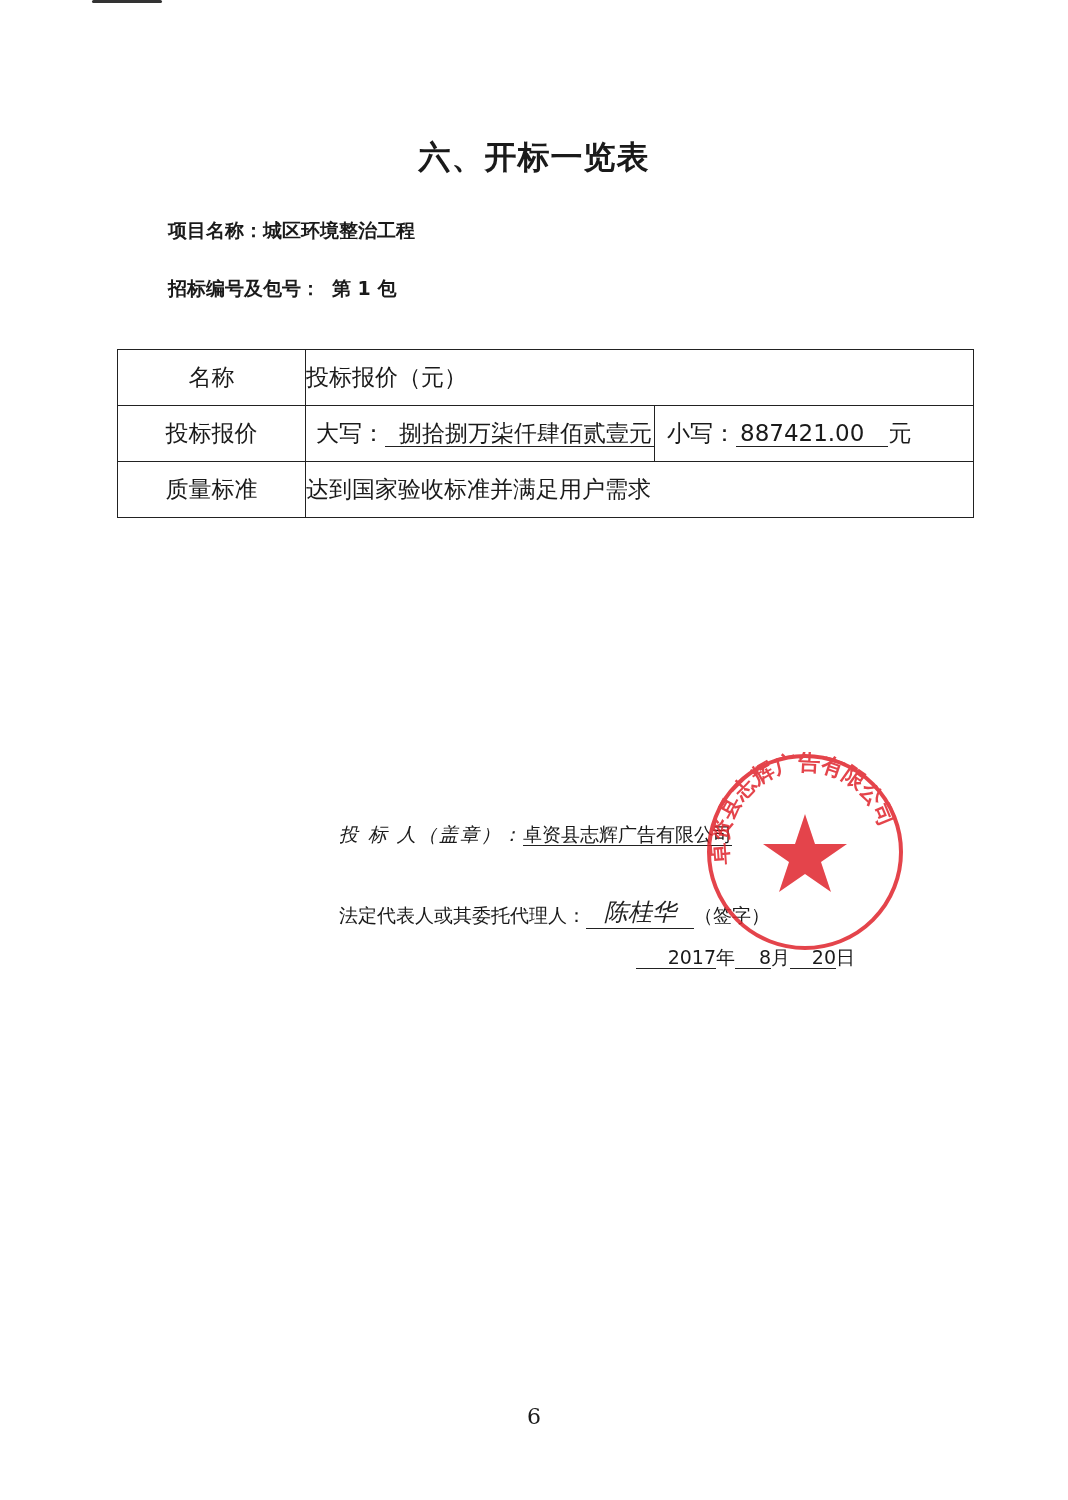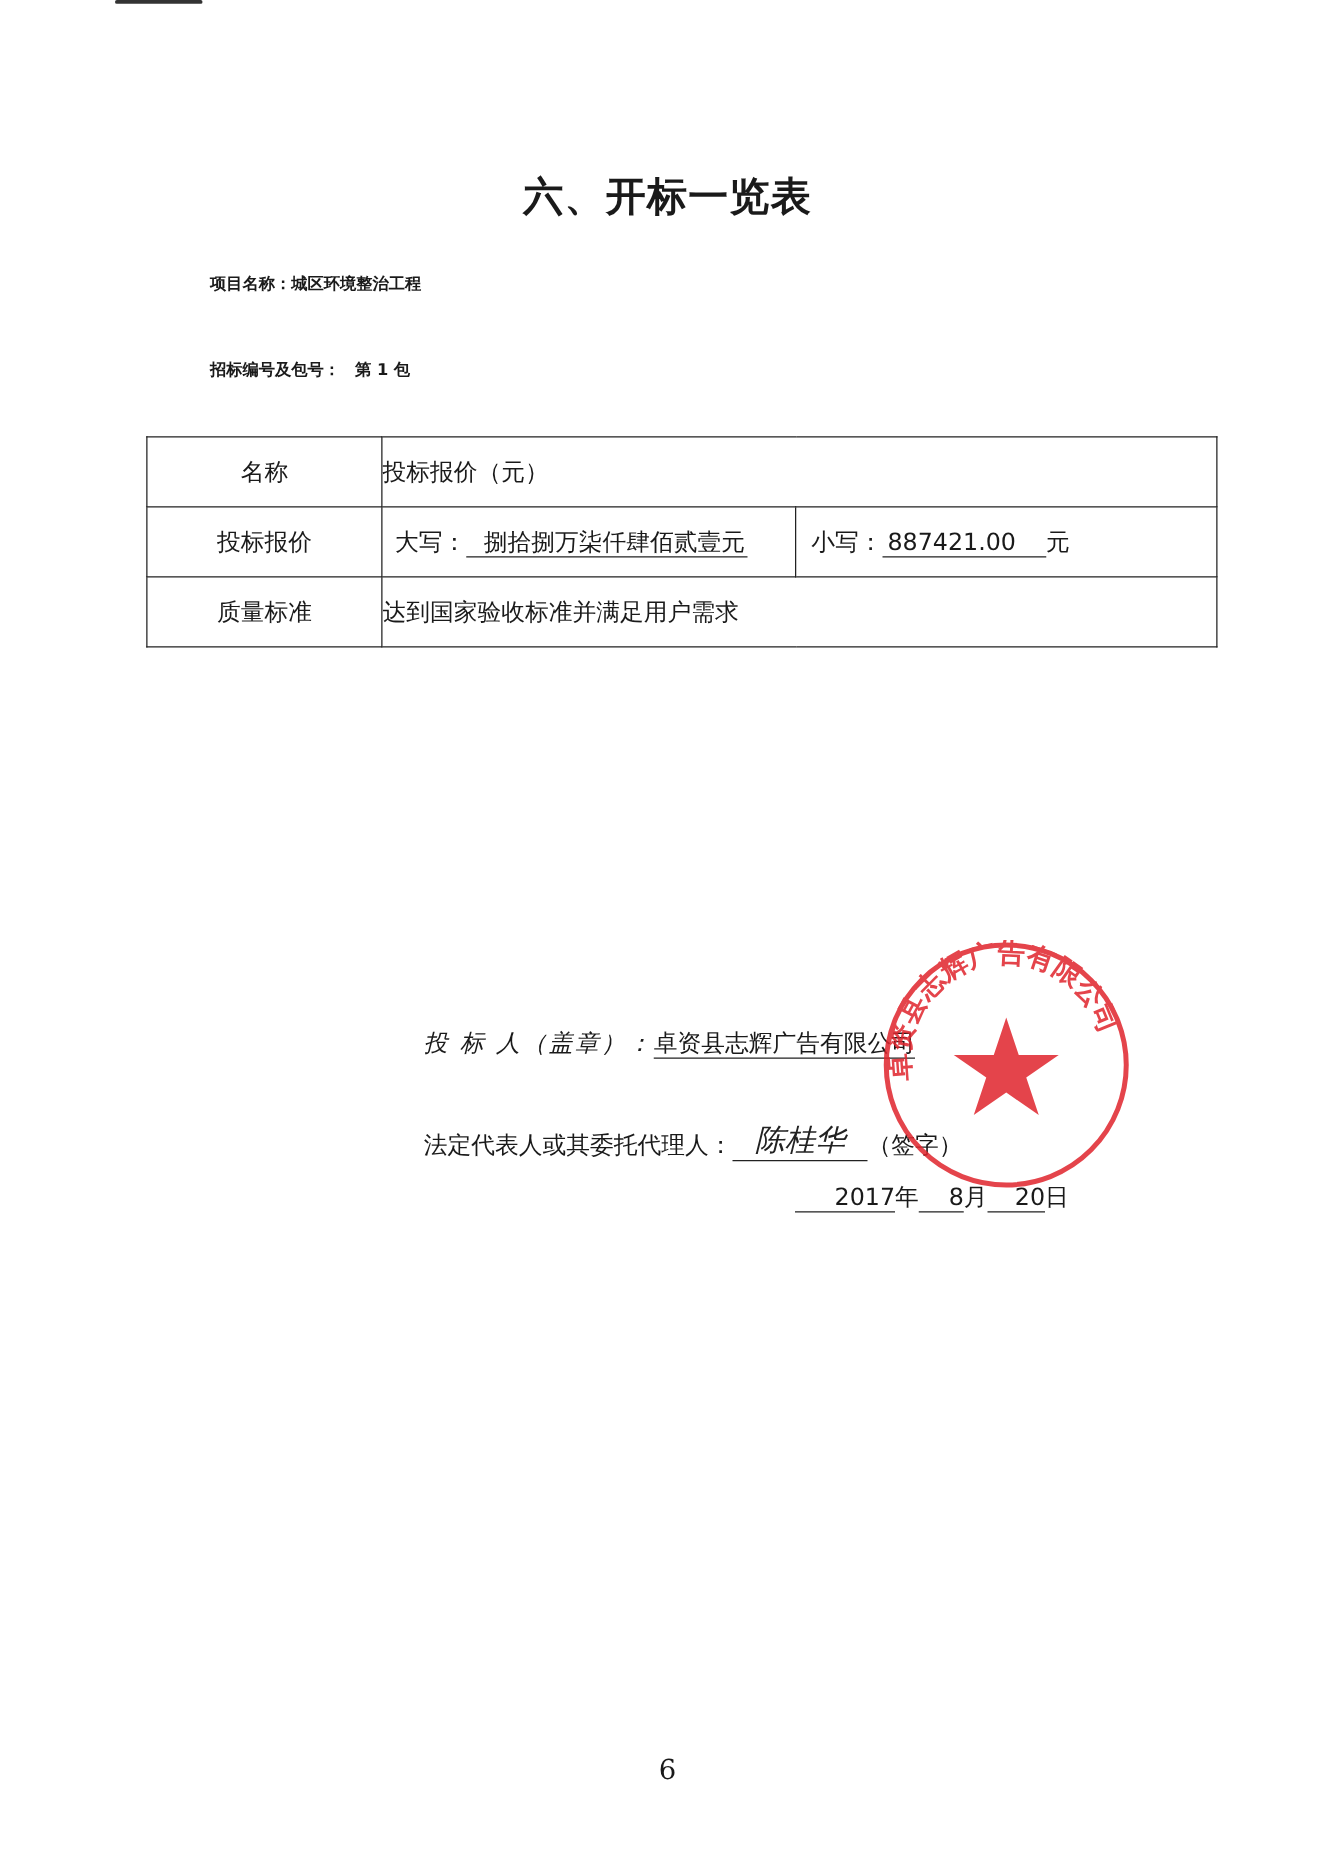--- a/index.html
+++ b/index.html
@@ -7,31 +7,31 @@
       width: 1068px; height: 1500px; position: relative; overflow: hidden;
       font-family: "DejaVu Serif", "Liberation Serif", serif; color: #1a1a1a;
     }
     .topmark { position: absolute; left: 92px; top: 0; width: 70px; height: 3px; background: #333; border-radius: 2px; }
     .title {
       position: absolute; top: 136px; left: 0; width: 1068px; text-align: center;
       font-size: 32px; font-weight: bold; letter-spacing: 1px;
       font-family: "DejaVu Sans", "Liberation Sans", sans-serif;
     }
     .meta {
-      position: absolute; left: 168px; font-size: 13px;
+      position: absolute; left: 168px; font-size: 19px;
       font-family: "DejaVu Sans", "Liberation Sans", sans-serif; font-weight: bold;
     }
     .meta .val { font-weight: bold; }
     .meta1 { top: 218px; }
-    .meta2 { top: 287px; }
+    .meta2 { top: 276px; }
     .meta2 .val { margin-left: 12px; }
 
     table.bid {
       position: absolute; left: 117px; top: 349px; width: 857px;
-      border-collapse: collapse; font-size: 19px;
+      border-collapse: collapse; font-size: 23px;
       font-family: "DejaVu Sans", "Liberation Sans", sans-serif;
     }
     table.bid td { border: 1.6px solid #222; padding: 0; }
     table.bid tr { height: 56px; }
     td.lbl { width: 187px; text-align: center; }
     td.center { }
     td.left { padding-left: 36px !important; }
     td.cap { padding-left: 10px !important; white-space: nowrap; }
     td.small { padding-left: 12px !important; white-space: nowrap; }
     .u { border-bottom: 1.5px solid #222; padding: 0 2px 0 14px; }

